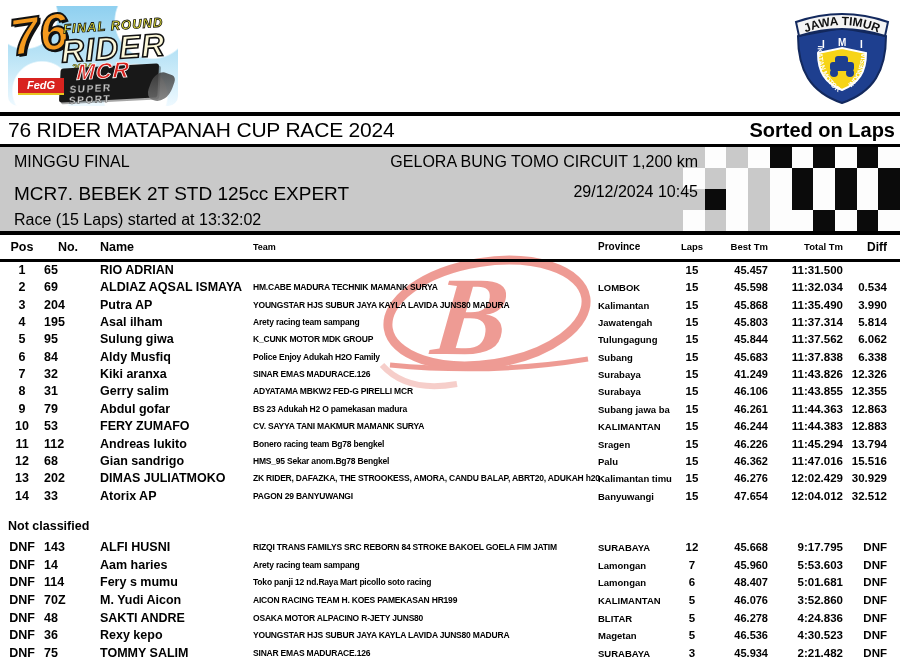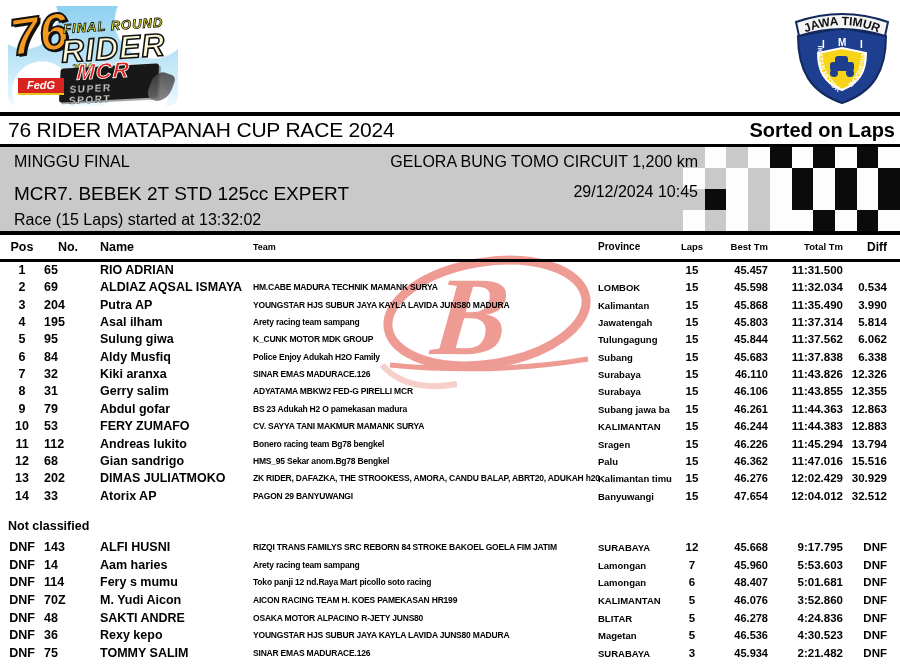--- a/index.html
+++ b/index.html
@@ -289,21 +289,21 @@
         <span class="cell c-total">11:37.838</span>
         <span class="cell c-diff">6.338</span>
       </div>
       <div class="trow" style="top: 366.1px;">
         <span class="cell c-pos">7</span>
         <span class="cell c-no">32</span>
         <span class="cell c-name">Kiki aranxa</span>
         <span class="cell c-team">SINAR EMAS MADURACE.126</span>
         <span class="cell c-prov">Surabaya</span>
         <span class="cell c-laps">15</span>
-        <span class="cell c-best">46.110</span>
+        <span class="cell c-best">41.249</span>
         <span class="cell c-total">11:43.826</span>
         <span class="cell c-diff">12.326</span>
       </div>
       <div class="trow" style="top: 383.45px;">
         <span class="cell c-pos">8</span>
         <span class="cell c-no">31</span>
         <span class="cell c-name">Gerry salim</span>
         <span class="cell c-team">ADYATAMA MBKW2 FED-G PIRELLI MCR</span>
         <span class="cell c-prov">Surabaya</span>
         <span class="cell c-laps">15</span>

